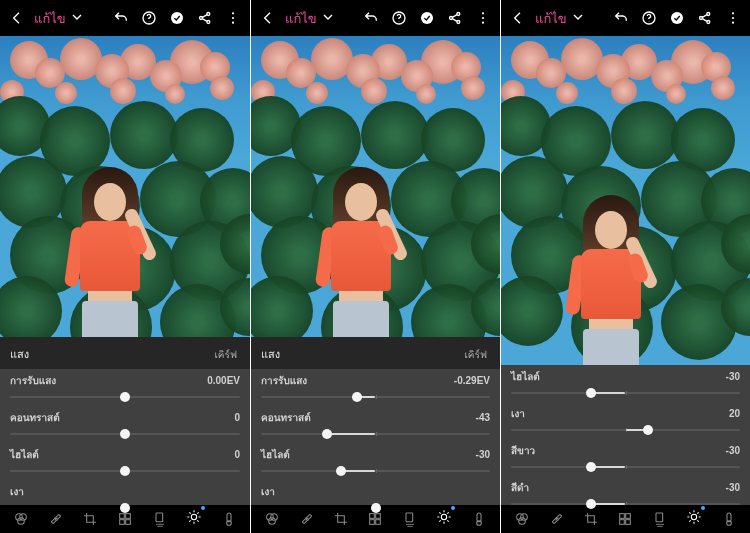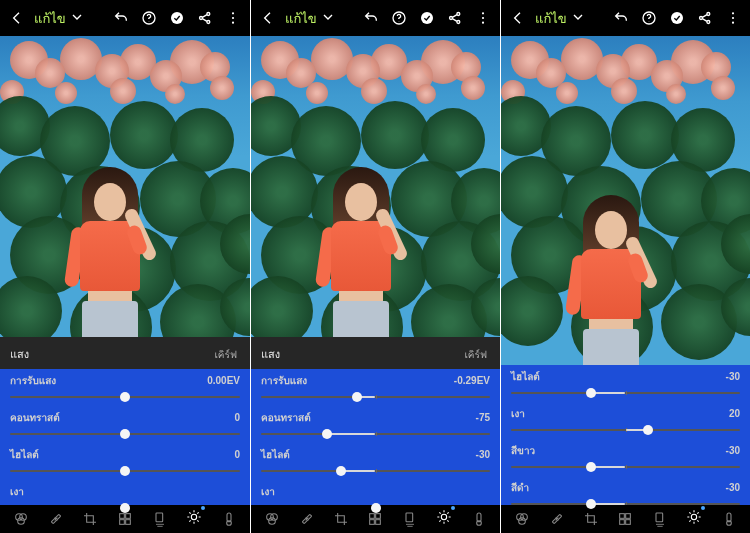--- a/index.html
+++ b/index.html
@@ -4,21 +4,21 @@
 <style>
   * { margin: 0; padding: 0; box-sizing: border-box; }
   html, body { width: 750px; height: 533px; background: #fff; overflow: hidden; font-family: -apple-system, Helvetica, Arial, sans-serif; }
   .row { display: flex; width: 750px; height: 533px; }
   .screen { position: relative; width: 250px; height: 533px; background: #000; margin-right: 0; overflow: hidden; }
   .screen + .screen { border-left: 1px solid #fff; }
 
   .topbar { position: absolute; top: 0; left: 0; right: 0; height: 36px; background: #000; display: flex; align-items: center; padding: 0 8px; z-index: 5; }
   .topbar .left { display: flex; align-items: center; gap: 8px; }
   .topbar .right { margin-left: auto; display: flex; align-items: center; gap: 10px; }
-  .topbar .title { color: #bef264; font-size: 13px; font-weight: 400; display: flex; align-items: center; gap: 3px; }
+  .topbar .title { color: #ec4899; font-size: 13px; font-weight: 400; display: flex; align-items: center; gap: 3px; }
   .topbar svg { width: 16px; height: 16px; stroke: #fff; fill: none; stroke-width: 2; }
   .icon-btn { display: flex; align-items: center; justify-content: center; width: 18px; height: 18px; cursor: pointer; }
   .icon-btn svg { width: 16px; height: 16px; }
 
   .canvas { position: absolute; top: 36px; left: 0; right: 0; bottom: 160px; background: #000; overflow: hidden; }
   .sky { position: absolute; inset: 0; background: linear-gradient(180deg, #2c7fbf 0%, #3f9ad0 20%, #4aa7d8 40%); }
   .foliage { position: absolute; inset: 0; }
   .leaf { position: absolute; border-radius: 50%; opacity: .95; }
   .pink { background: radial-gradient(circle, #f5b8a8 10%, #d89080 60%, #b87060 100%); }
   .green { background: radial-gradient(circle, #2d6b3f 10%, #1a4a28 60%, #0d3018 100%); }
@@ -26,21 +26,21 @@
   .person { position: absolute; left: 50px; bottom: 0; width: 120px; height: 170px; }
   .hair { position: absolute; top: 0; left: 32px; width: 56px; height: 110px; background: linear-gradient(180deg, #2a1810 0%, #5a3a28 50%, #7a5038 100%); border-radius: 28px 28px 10px 10px; }
   .face { position: absolute; top: 16px; left: 44px; width: 32px; height: 38px; background: #e8c0a0; border-radius: 50%; z-index: 2; }
   .torso { position: absolute; top: 54px; left: 30px; width: 60px; height: 70px; background: linear-gradient(180deg, #f56b4a 0%, #e85838 100%); border-radius: 10px 10px 4px 4px; z-index: 1; }
   .arm-l { position: absolute; top: 60px; left: 18px; width: 14px; height: 60px; background: #f56b4a; border-radius: 7px; transform: rotate(8deg); }
   .arm-r { position: absolute; top: 40px; left: 84px; width: 13px; height: 55px; background: #e8c0a0; border-radius: 7px; transform: rotate(-25deg); z-index: 2; }
   .sleeve-r { position: absolute; top: 58px; left: 80px; width: 14px; height: 30px; background: #f56b4a; border-radius: 7px; transform: rotate(-20deg); z-index: 3; }
   .midriff { position: absolute; top: 118px; left: 38px; width: 44px; height: 20px; background: #e8c0a0; border-radius: 3px; }
   .pants { position: absolute; top: 134px; left: 32px; width: 56px; height: 40px; background: #b8c4d0; border-radius: 4px 4px 0 0; }
 
-  .panel { position: absolute; left: 0; right: 0; bottom: 28px; background: #1d4ed8; display: flex; flex-direction: column; }
+  .panel { position: absolute; left: 0; right: 0; bottom: 28px; background: #404040; display: flex; flex-direction: column; }
   .section-header { display: flex; align-items: center; justify-content: space-between; padding: 8px 10px 6px; background: #262626; }
   .section-header .name { color: #e8e8e8; font-size: 11px; }
   .section-header .curve { color: #b0b0b0; font-size: 10px; display: flex; align-items: flex-start; gap: 3px; }
 
   .slider-row { padding: 4px 10px 2px; font-weight: bold; }
   .slider-top { display: flex; justify-content: space-between; align-items: center; color: #d0d0d0; font-size: 10px; margin-bottom: 2px; }
   .slider-track { position: relative; height: 14px; display: flex; align-items: center; }
   .track-line { position: absolute; left: 0; right: 0; height: 2px; background: #555; border-radius: 1px; }
   .track-fill { position: absolute; height: 2px; background: #d8d8d8; border-radius: 1px; }
   .knob { position: absolute; width: 10px; height: 10px; background: #f5f5f5; border-radius: 50%; transform: translateX(-5px); z-index: 2; }
@@ -371,21 +371,21 @@
     <div class="slider-track">
       <div class="track-line"></div>
       <div class="tick" style="left:50%"></div>
       <div class="track-fill" style="left:42%;width:8%"></div>
       <div class="knob" style="left:42%"></div>
     </div>
   </div>
         <div class="slider-row">
     <div class="slider-top">
       <span>คอนทราสต์</span>
-      <span>-75</span>
+      <span>-43</span>
     </div>
     <div class="slider-track">
       <div class="track-line"></div>
       <div class="tick" style="left:50%"></div>
       <div class="track-fill" style="left:29%;width:21%"></div>
       <div class="knob" style="left:29%"></div>
     </div>
   </div>
         <div class="slider-row">
     <div class="slider-top">

